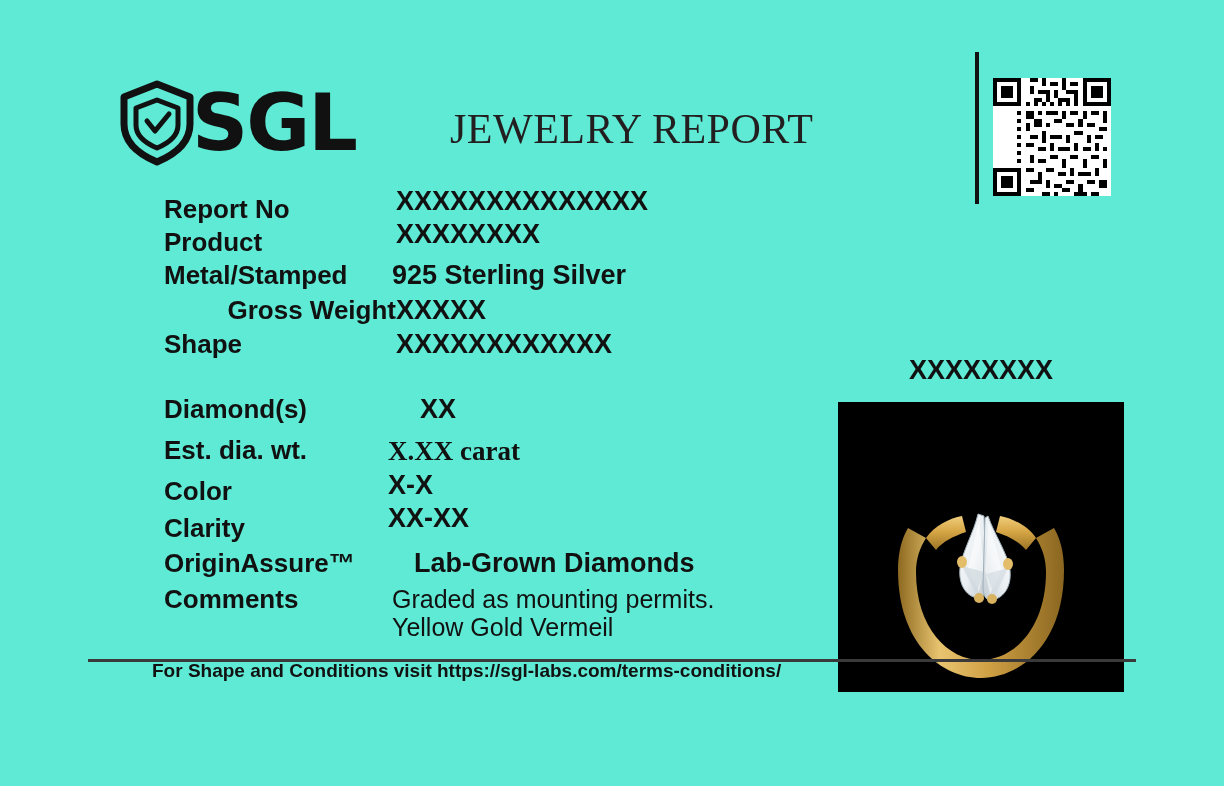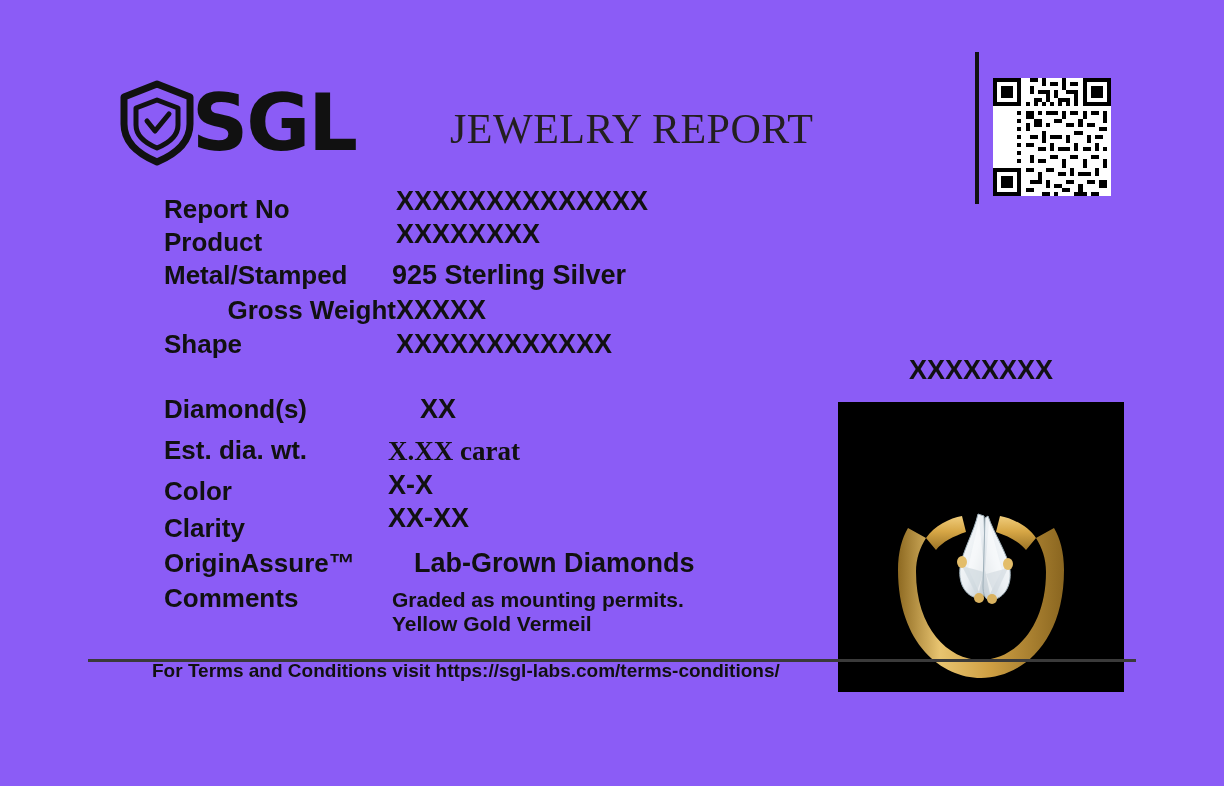--- a/index.html
+++ b/index.html
@@ -14,21 +14,21 @@
     font-family: "Liberation Sans", sans-serif;
     color: #111111;
     overflow: hidden;
   }
 
   .report {
     position: absolute;
     left: 0; top: 0;
     width: 1224px;
     height: 786px;
-    background: #8b5cf6;
+    background: #5eead4;
   }
 
   
   .logo-block {
     position: absolute;
     left: 118px;
     top: 80px;
     display: flex;
     align-items: center;
   }
@@ -142,22 +142,22 @@
   .r9 .value { position: relative; top: -10px; }
 
   .r10 { margin-top: 8px; gap: 22px; }
   .r10 .label { width: 228px; }
 
   .r11 { margin-top: 8px; }
   .r11 .label { width: 228px; }
   .r11 .value-block { display: block; }
   .r11 .value-line {
     display: block;
-    font-weight: bold;
-    font-size: 21px;
+    font-weight: normal;
+    font-size: 25px;
     line-height: 1.12;
     color: #111111;
     white-space: nowrap;
   }
 
   
   .product-caption {
     position: absolute;
     left: 838px;
     top: 355px;
@@ -443,15 +443,15 @@
       <path d="M170 166 L148 172 L157 194 Z" fill="#d2dae0" opacity="0.65"></path>
 
       <ellipse cx="124" cy="160" rx="5" ry="6" fill="#e3bd6a"></ellipse>
       <ellipse cx="170" cy="162" rx="5" ry="6" fill="#e3bd6a"></ellipse>
       <ellipse cx="141" cy="196" rx="5" ry="5" fill="#d9b260"></ellipse>
       <ellipse cx="154" cy="197" rx="5" ry="5" fill="#d9b260"></ellipse>
     </svg>
   </div>
 
   <div class="footer-rule"></div>
-  <div class="footer-text">For Terms and Conditions visit https://sgl-labs.com/terms-conditions/</div>
+  <div class="footer-text">For Shape and Conditions visit https://sgl-labs.com/terms-conditions/</div>
 
 </div>
 
 </body></html>

